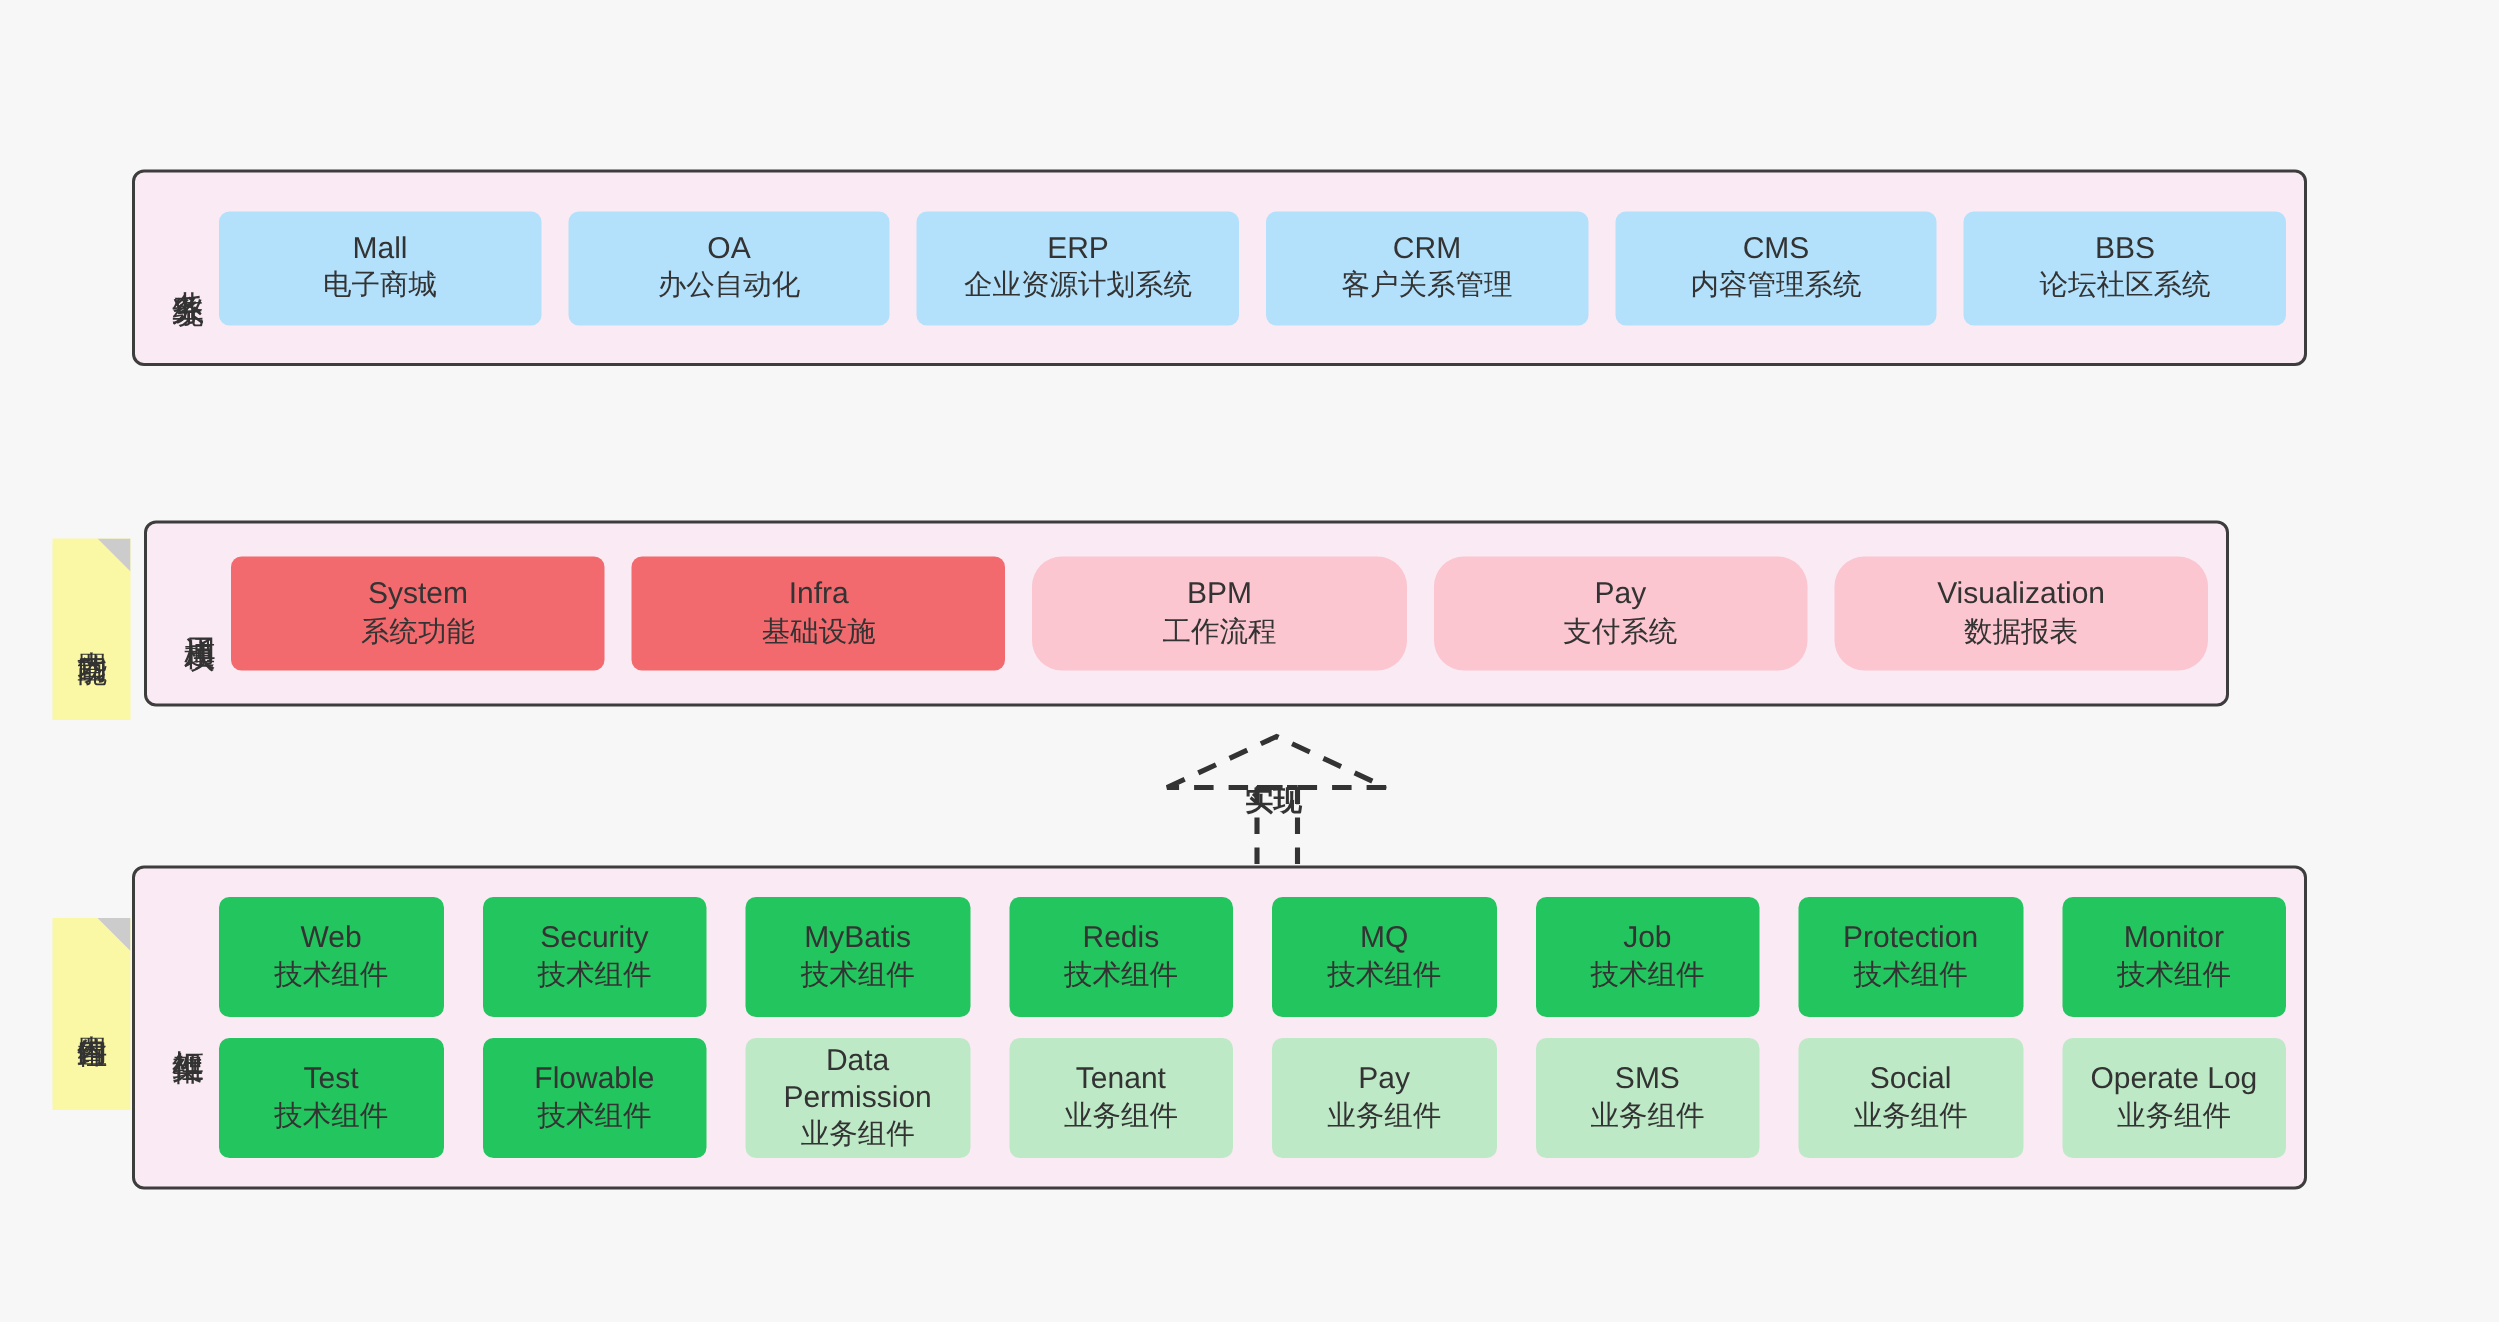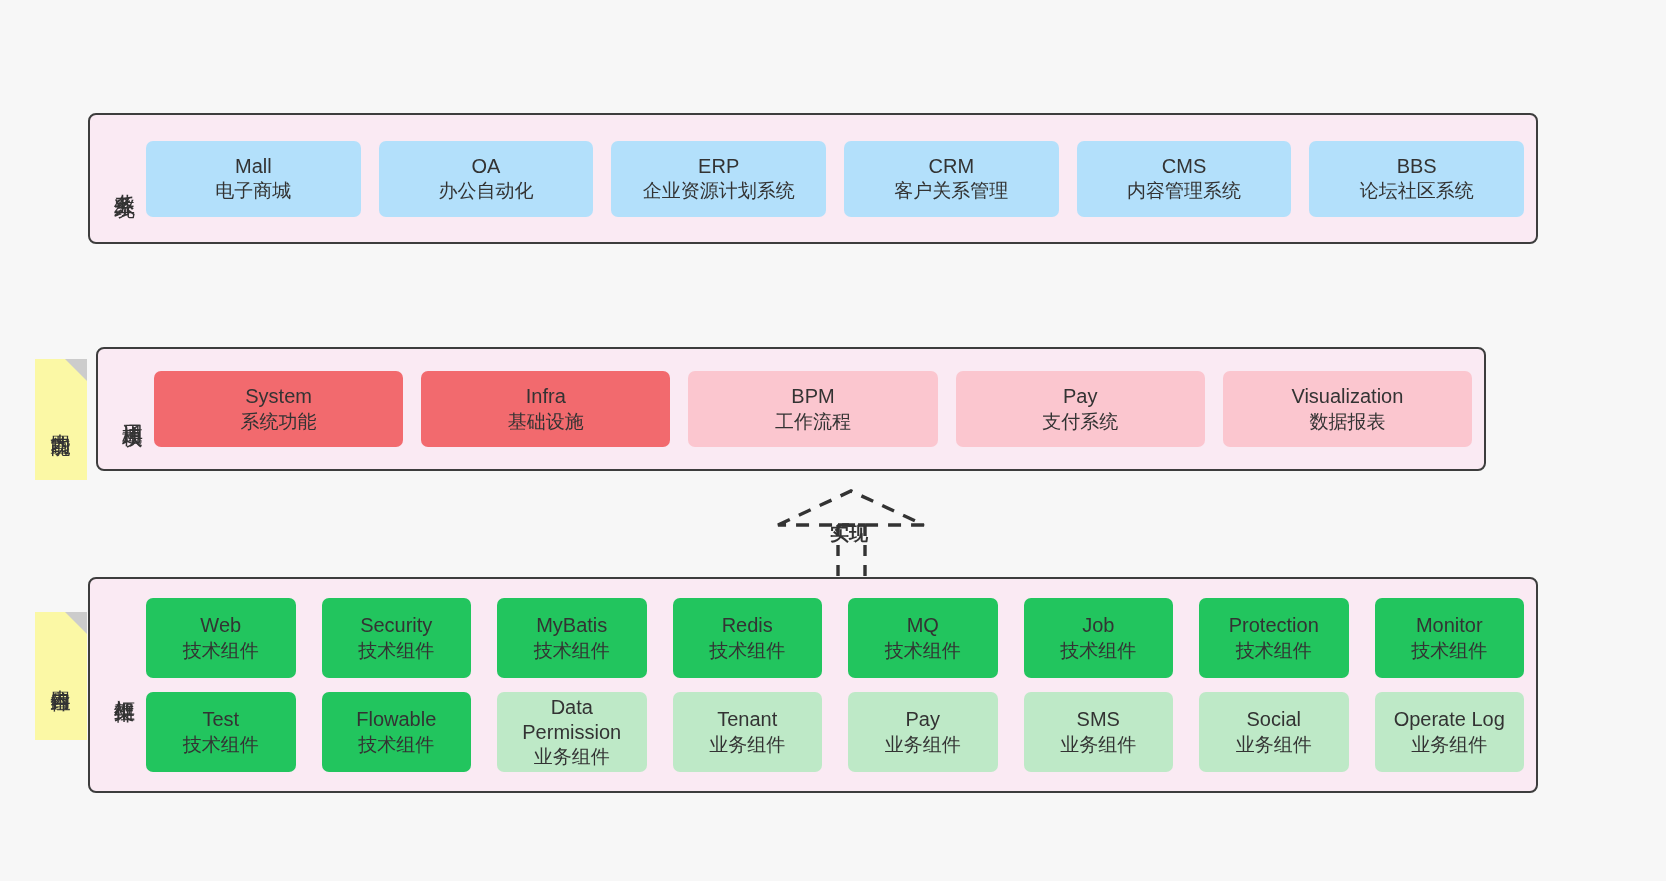--- a/index.html
+++ b/index.html
@@ -81,21 +81,21 @@
   .card .en {
     font-size: 20px;
     color: #333333;
   }
   .card .cn {
     font-size: 19px;
     color: #333333;
   }
   .card.blue   { background: #b3e0fb; }
   .card.red    { background: #f26a6e; }
-  .card.pink   { background: #fbc6cf; }
+  .card.pink   { background: #fbc6cf; border-radius: 20px; }
   .card.green  { background: #22c55e; }
   .card.mint   { background: #bee9c7; }
 
   
   .sticky {
     position: absolute;
     box-sizing: border-box;
     width: 52px;
     background: #fbf8a5;
     display: flex;

